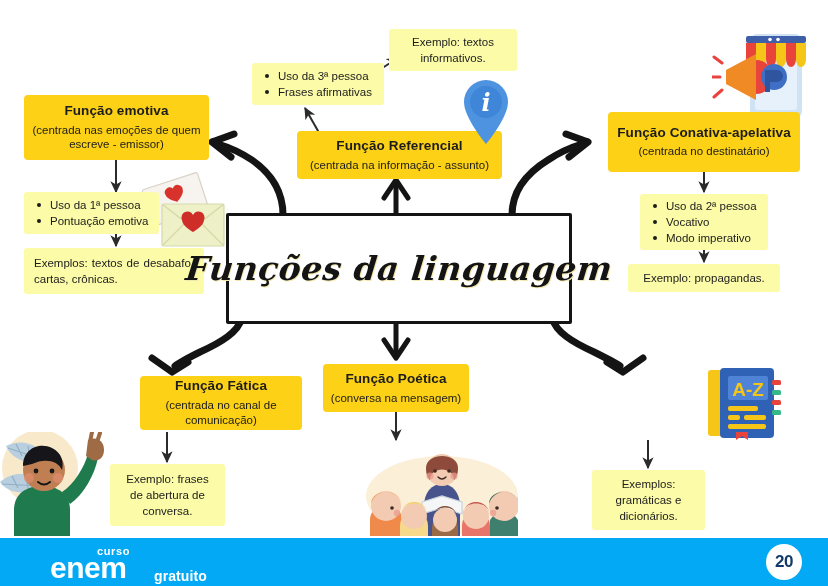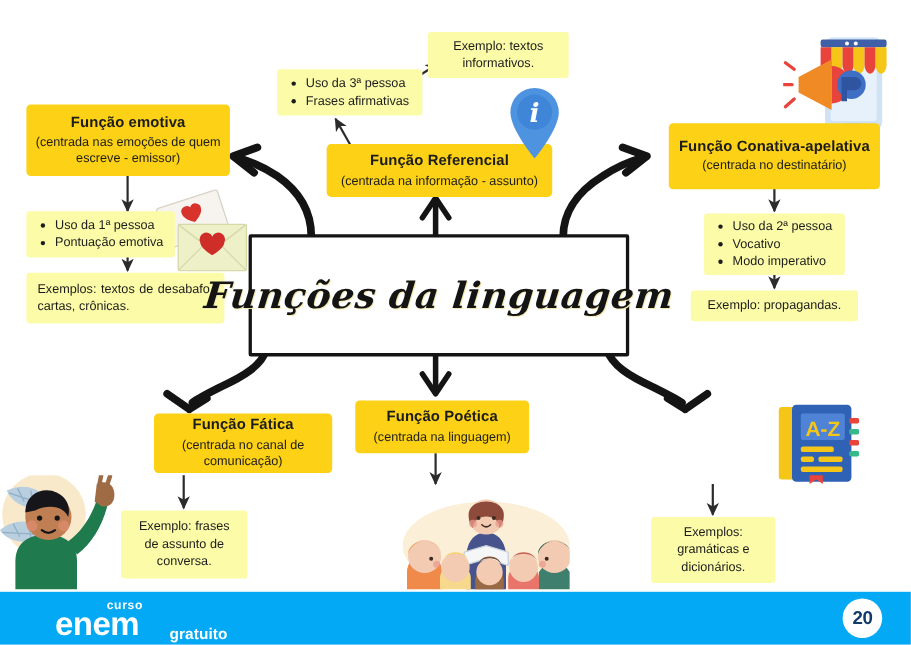--- a/index.html
+++ b/index.html
@@ -351,26 +351,26 @@
   </div>
   <div class="node pale-box" style="left:628px;top:264px;width:152px;height:28px;text-align:center;">
     <span>Exemplo: propagandas.</span>
   </div>
 
   <div class="node fn-box" style="left:99px;top:376px;width:162px;height:54px;margin-left:41px;">
     <div class="fn-title">Função Fática</div>
     <div class="fn-sub">(centrada no canal de comunicação)</div>
   </div>
   <div class="node pale-box" style="left:110px;top:464px;width:115px;height:62px;text-align:center;">
-    <span>Exemplo: frases de assunto de conversa.</span>
-  </div>
-
-  <div class="node fn-box" style="left:323px;top:364px;width:158px;height:48px;">
+    <span>Exemplo: frases de abertura de conversa.</span>
+  </div>
+
+  <div class="node fn-box" style="left:323px;top:364px;width:146px;height:48px;">
     <div class="fn-title">Função Poética</div>
-    <div class="fn-sub">(centrada na linguagem)</div>
+    <div class="fn-sub">(conversa na mensagem)</div>
   </div>
 
   <div class="node pale-box" style="left:592px;top:470px;width:113px;height:60px;">
     <span>Exemplos: gramáticas e dicionários.</span>
   </div>
 
   <div id="footer">
     <div id="logo">
       <span id="logo-enem">enem</span>
       <span id="logo-curso">curso</span>

